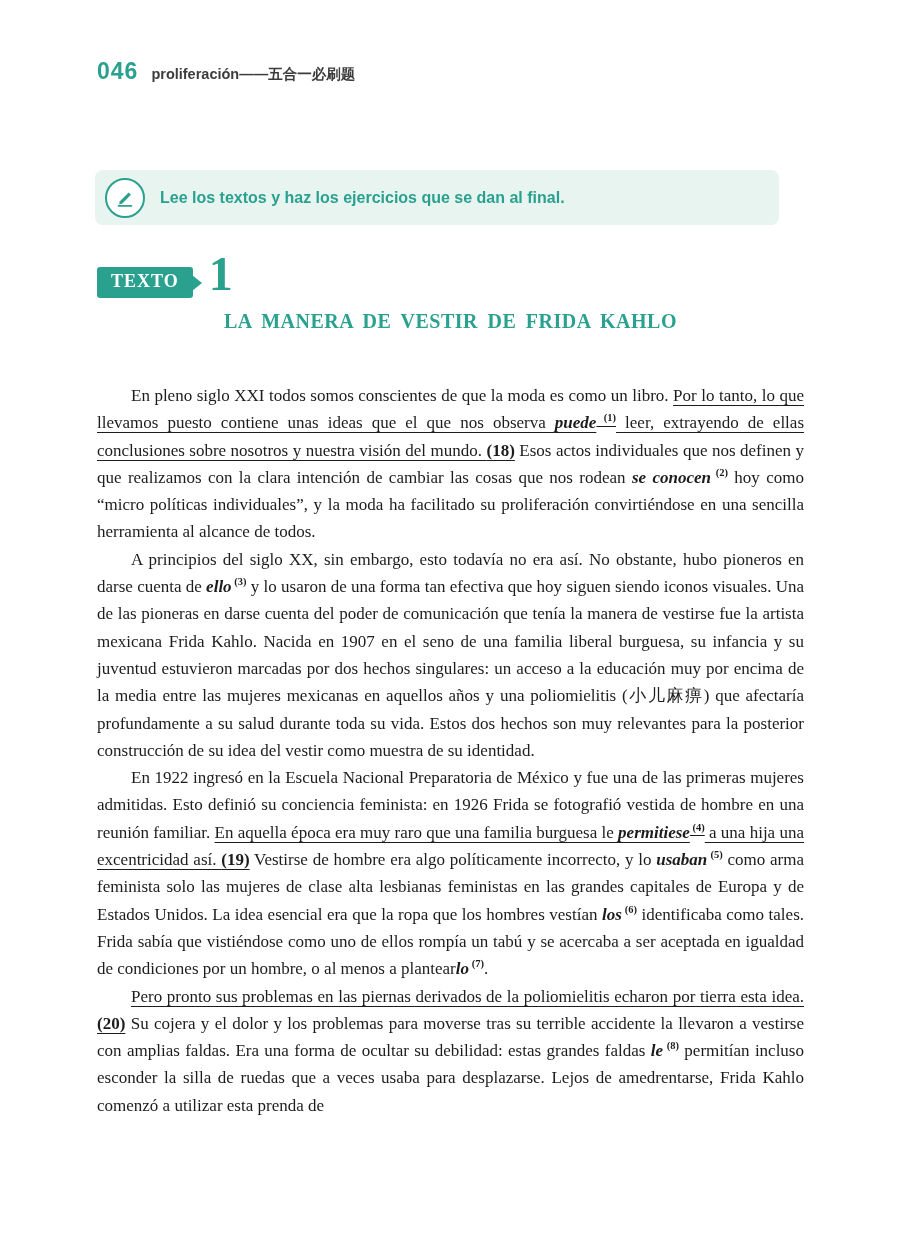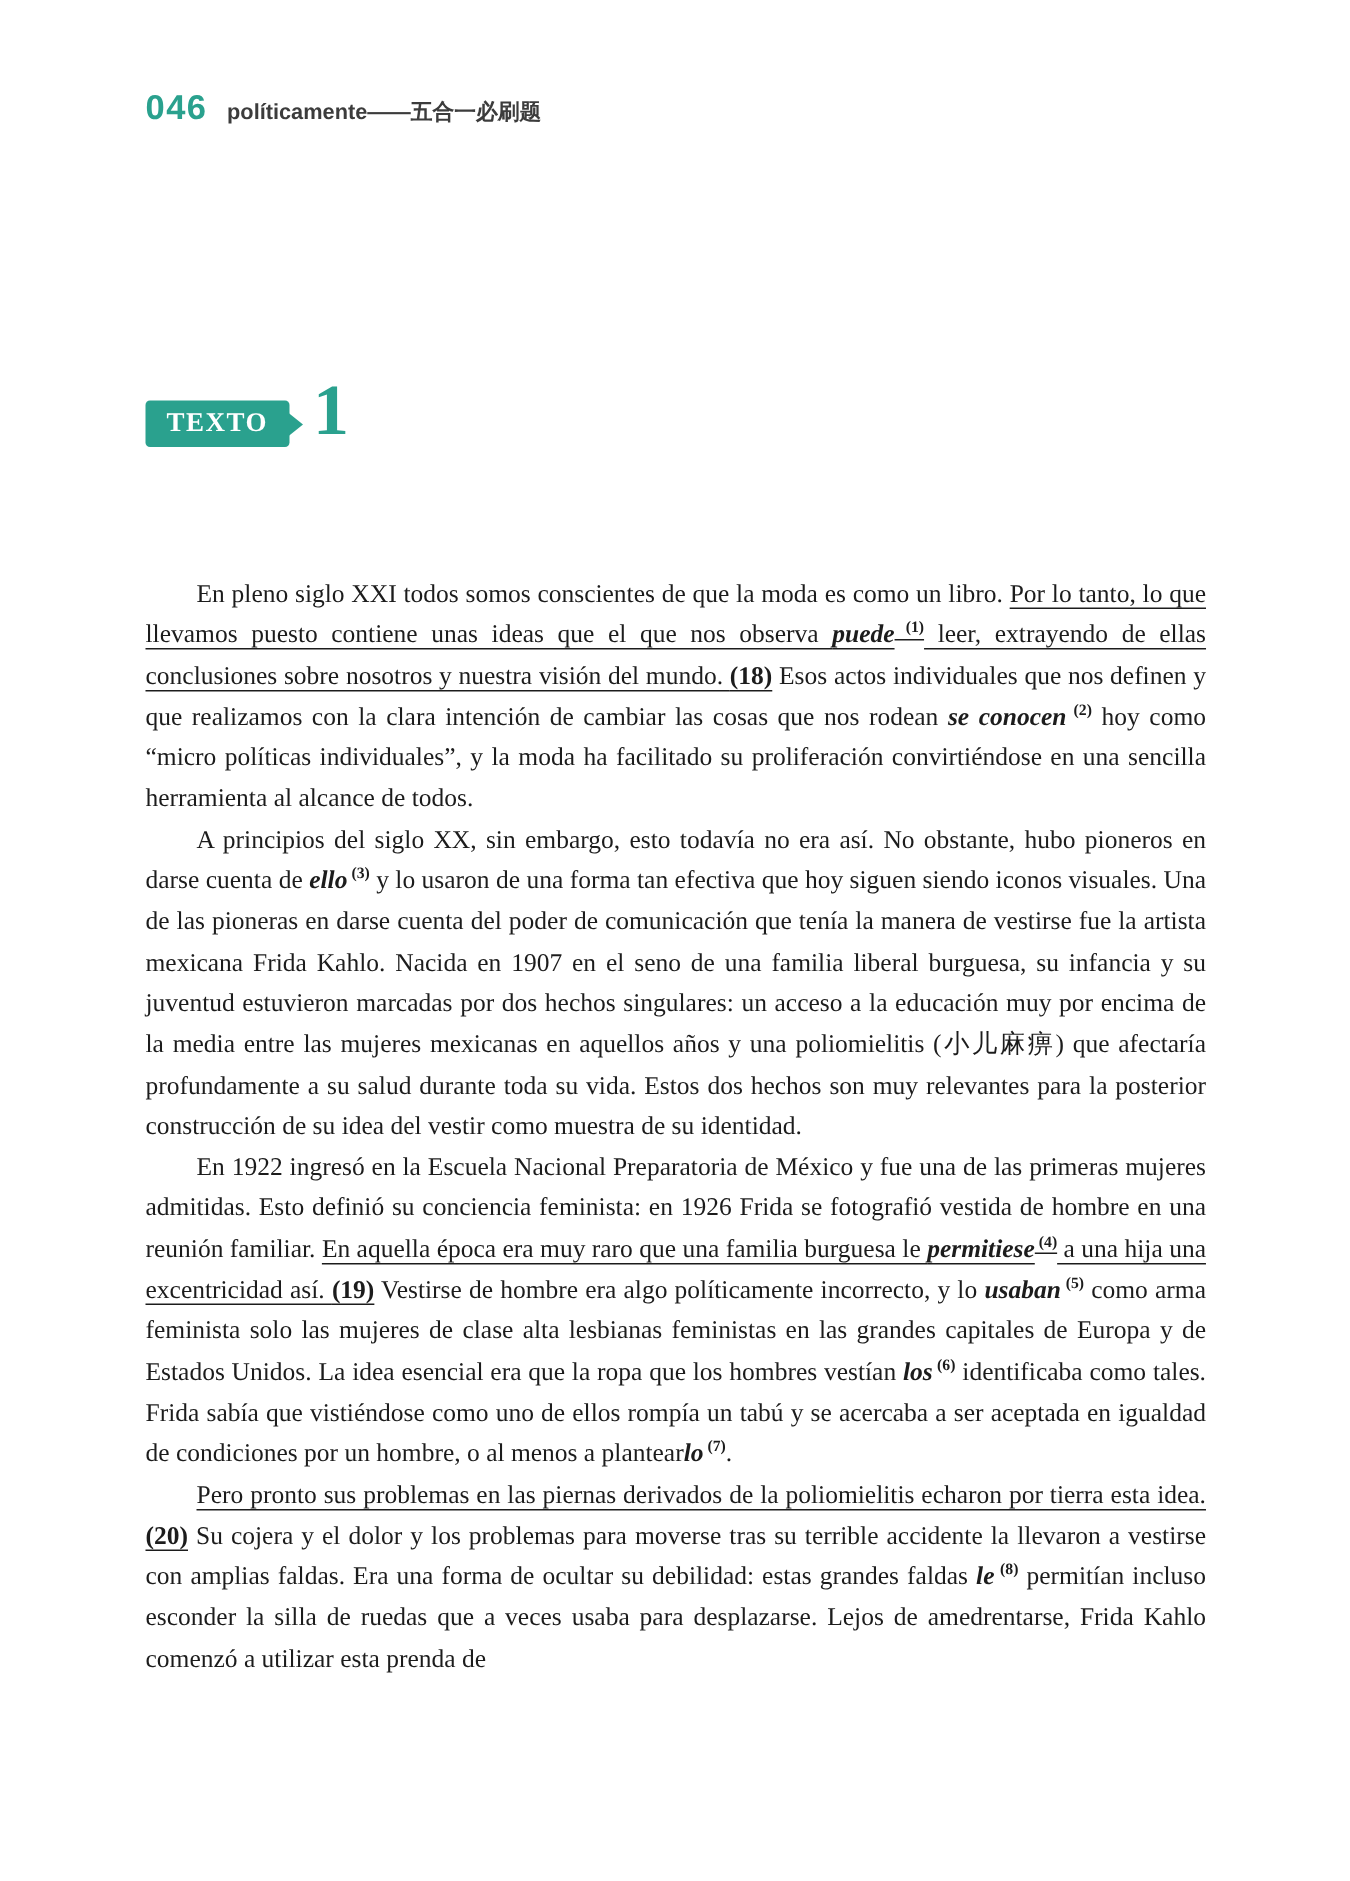--- a/index.html
+++ b/index.html
@@ -105,33 +105,42 @@
   .bd{font-weight:700;}
   sup.sp{font-size:10.5px;font-weight:700;line-height:0;}
 </style>
 </head>
 <body>
 
 <div class="page">
 
   <header class="page-header">
     <span class="page-number">046</span>
-    <span class="book-title">políticamente——五合一必刷题</span>
+    <span class="book-title">proliferación——五合一必刷题</span>
   </header>
 
+  <div class="instruction-banner">
+    <span class="icon-circle">
+      <svg width="22" height="22" viewBox="0 0 24 24" aria-hidden="true">
+        <path d="M5 20.5h14" stroke="#2aa18e" stroke-width="2" fill="none" stroke-linecap="round"></path>
+        <path d="M6.5 15.5 5.5 19l3.5-1 9.5-9.5-2.5-2.5z" fill="#2aa18e"></path>
+      </svg>
+    </span>
+    <span class="instruction-text">Lee los textos y haz los ejercicios que se dan al final.</span>
+  </div>
 
   <div class="texto-row">
     <span class="texto-badge">
       <span>TEXTO</span>
     </span>
     <span class="texto-number">1</span>
   </div>
 
   <h1 class="article-title">
-    <br>
+    <span>LA MANERA DE VESTIR DE FRIDA KAHLO</span><br>
   </h1>
 
   <div class="article-body" id="article-body">
       <p class="para"><span>En pleno siglo XXI todos somos conscientes de que la moda es como un libro. </span><span class="ul">Por lo tanto, lo que llevamos puesto contiene unas ideas que el que nos observa </span><span class="ul bi">puede</span><sup class="ul sp"> (1)</sup><span class="ul"> leer, extrayendo de ellas conclusiones sobre nosotros y nuestra visión del mundo. </span><span class="ul bd">(18)</span><span> Esos actos individuales que nos definen y que realizamos con la clara intención de cambiar las cosas que nos rodean </span><span class="bi">se conocen</span><sup class="sp"> (2)</sup><span> hoy como “micro políticas individuales”, y la moda ha facilitado su proliferación convirtiéndose en una sencilla herramienta al alcance de todos.</span></p>
       <p class="para"><span>A principios del siglo XX, sin embargo, esto todavía no era así. No obstante, hubo pioneros en darse cuenta de </span><span class="bi">ello</span><sup class="sp"> (3)</sup><span> y lo usaron de una forma tan efectiva que hoy siguen siendo iconos visuales. Una de las pioneras en darse cuenta del poder de comunicación que tenía la manera de vestirse fue la artista mexicana Frida Kahlo. Nacida en 1907 en el seno de una familia liberal burguesa, su infancia y su juventud estuvieron marcadas por dos hechos singulares: un acceso a la educación muy por encima de la media entre las mujeres mexicanas en aquellos años y una poliomielitis (小儿麻痹) que afectaría profundamente a su salud durante toda su vida. Estos dos hechos son muy relevantes para la posterior construcción de su idea del vestir como muestra de su identidad.</span></p>
       <p class="para"><span>En 1922 ingresó en la Escuela Nacional Preparatoria de México y fue una de las primeras mujeres admitidas. Esto definió su conciencia feminista: en 1926 Frida se fotografió vestida de hombre en una reunión familiar. </span><span class="ul">En aquella época era muy raro que una familia burguesa le </span><span class="ul bi">permitiese</span><sup class="ul sp"> (4)</sup><span class="ul"> a una hija una excentricidad así. </span><span class="ul bd">(19)</span><span> Vestirse de hombre era algo políticamente incorrecto, y lo </span><span class="bi">usaban</span><sup class="sp"> (5)</sup><span> como arma feminista solo las mujeres de clase alta lesbianas feministas en las grandes capitales de Europa y de Estados Unidos. La idea esencial era que la ropa que los hombres vestían </span><span class="bi">los</span><sup class="sp"> (6)</sup><span> identificaba como tales. Frida sabía que vistiéndose como uno de ellos rompía un tabú y se acercaba a ser aceptada en igualdad de condiciones por un hombre, o al menos a plantear</span><span class="bi">lo</span><sup class="sp"> (7)</sup><span>.</span></p>
       <p class="para"><span class="ul">Pero pronto sus problemas en las piernas derivados de la poliomielitis echaron por tierra esta idea. </span><span class="ul bd">(20)</span><span> Su cojera y el dolor y los problemas para moverse tras su terrible accidente la llevaron a vestirse con amplias faldas. Era una forma de ocultar su debilidad: estas grandes faldas </span><span class="bi">le</span><sup class="sp"> (8)</sup><span> permitían incluso esconder la silla de ruedas que a veces usaba para desplazarse. Lejos de amedrentarse, Frida Kahlo comenzó a utilizar esta prenda de</span></p>
     </div>
 
 </div>

